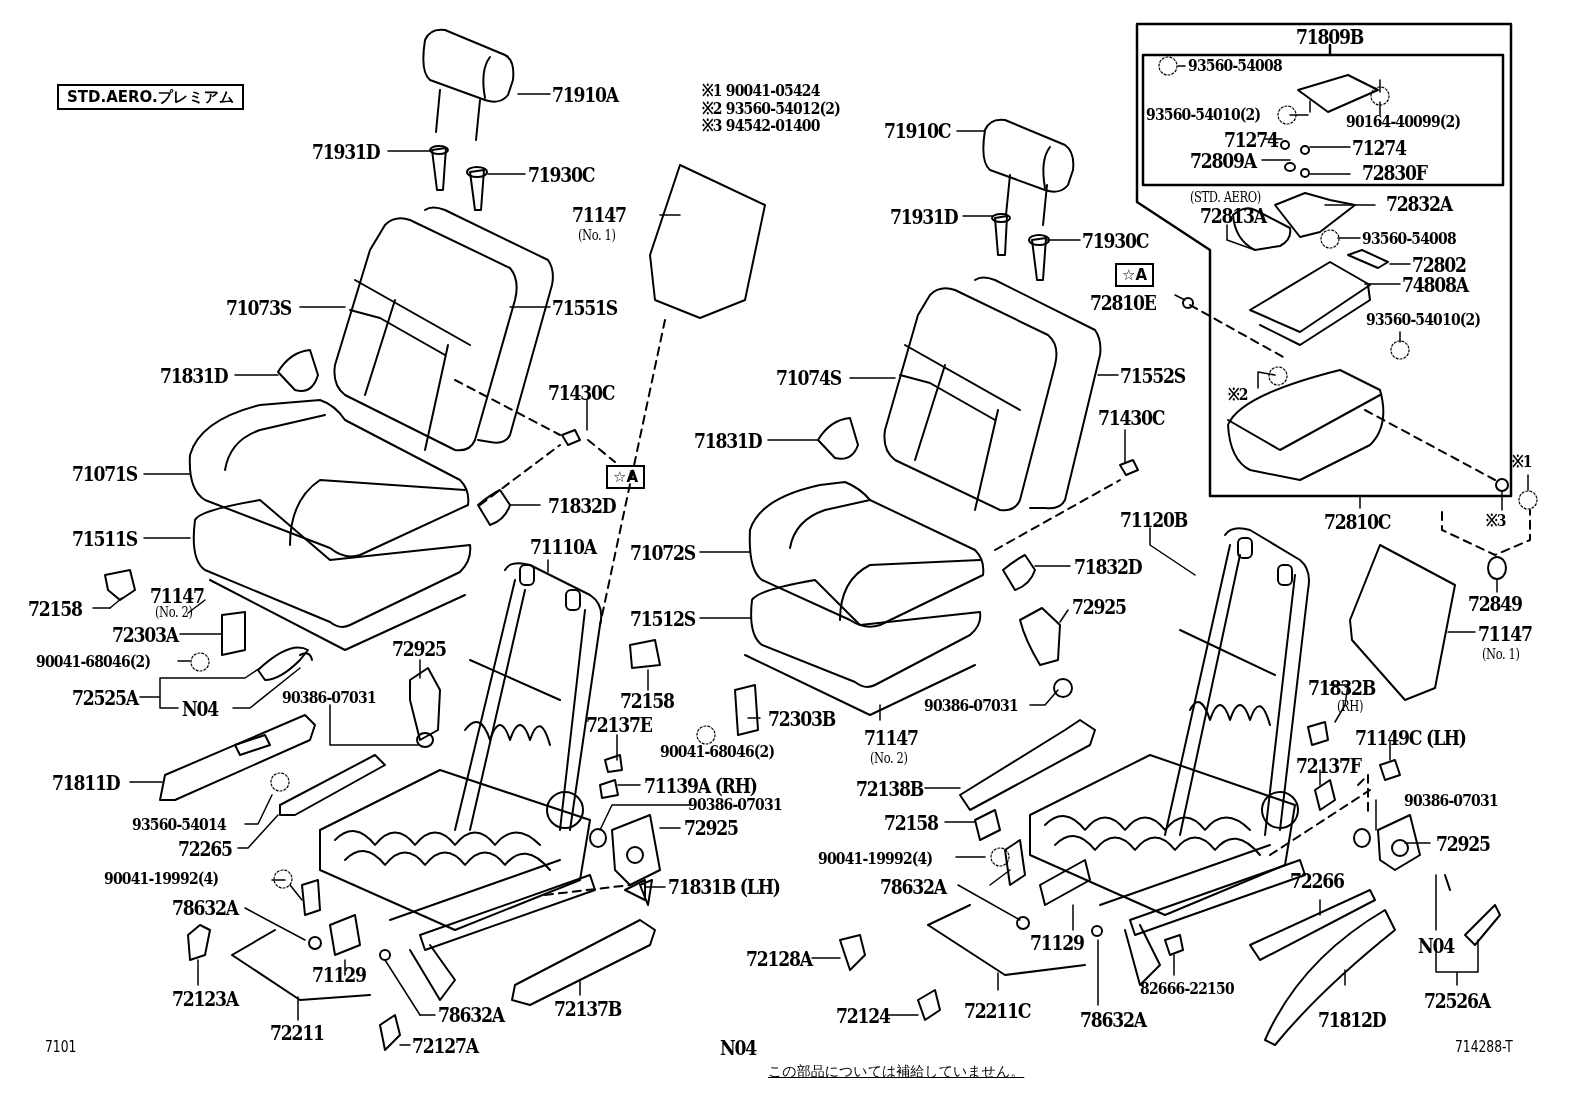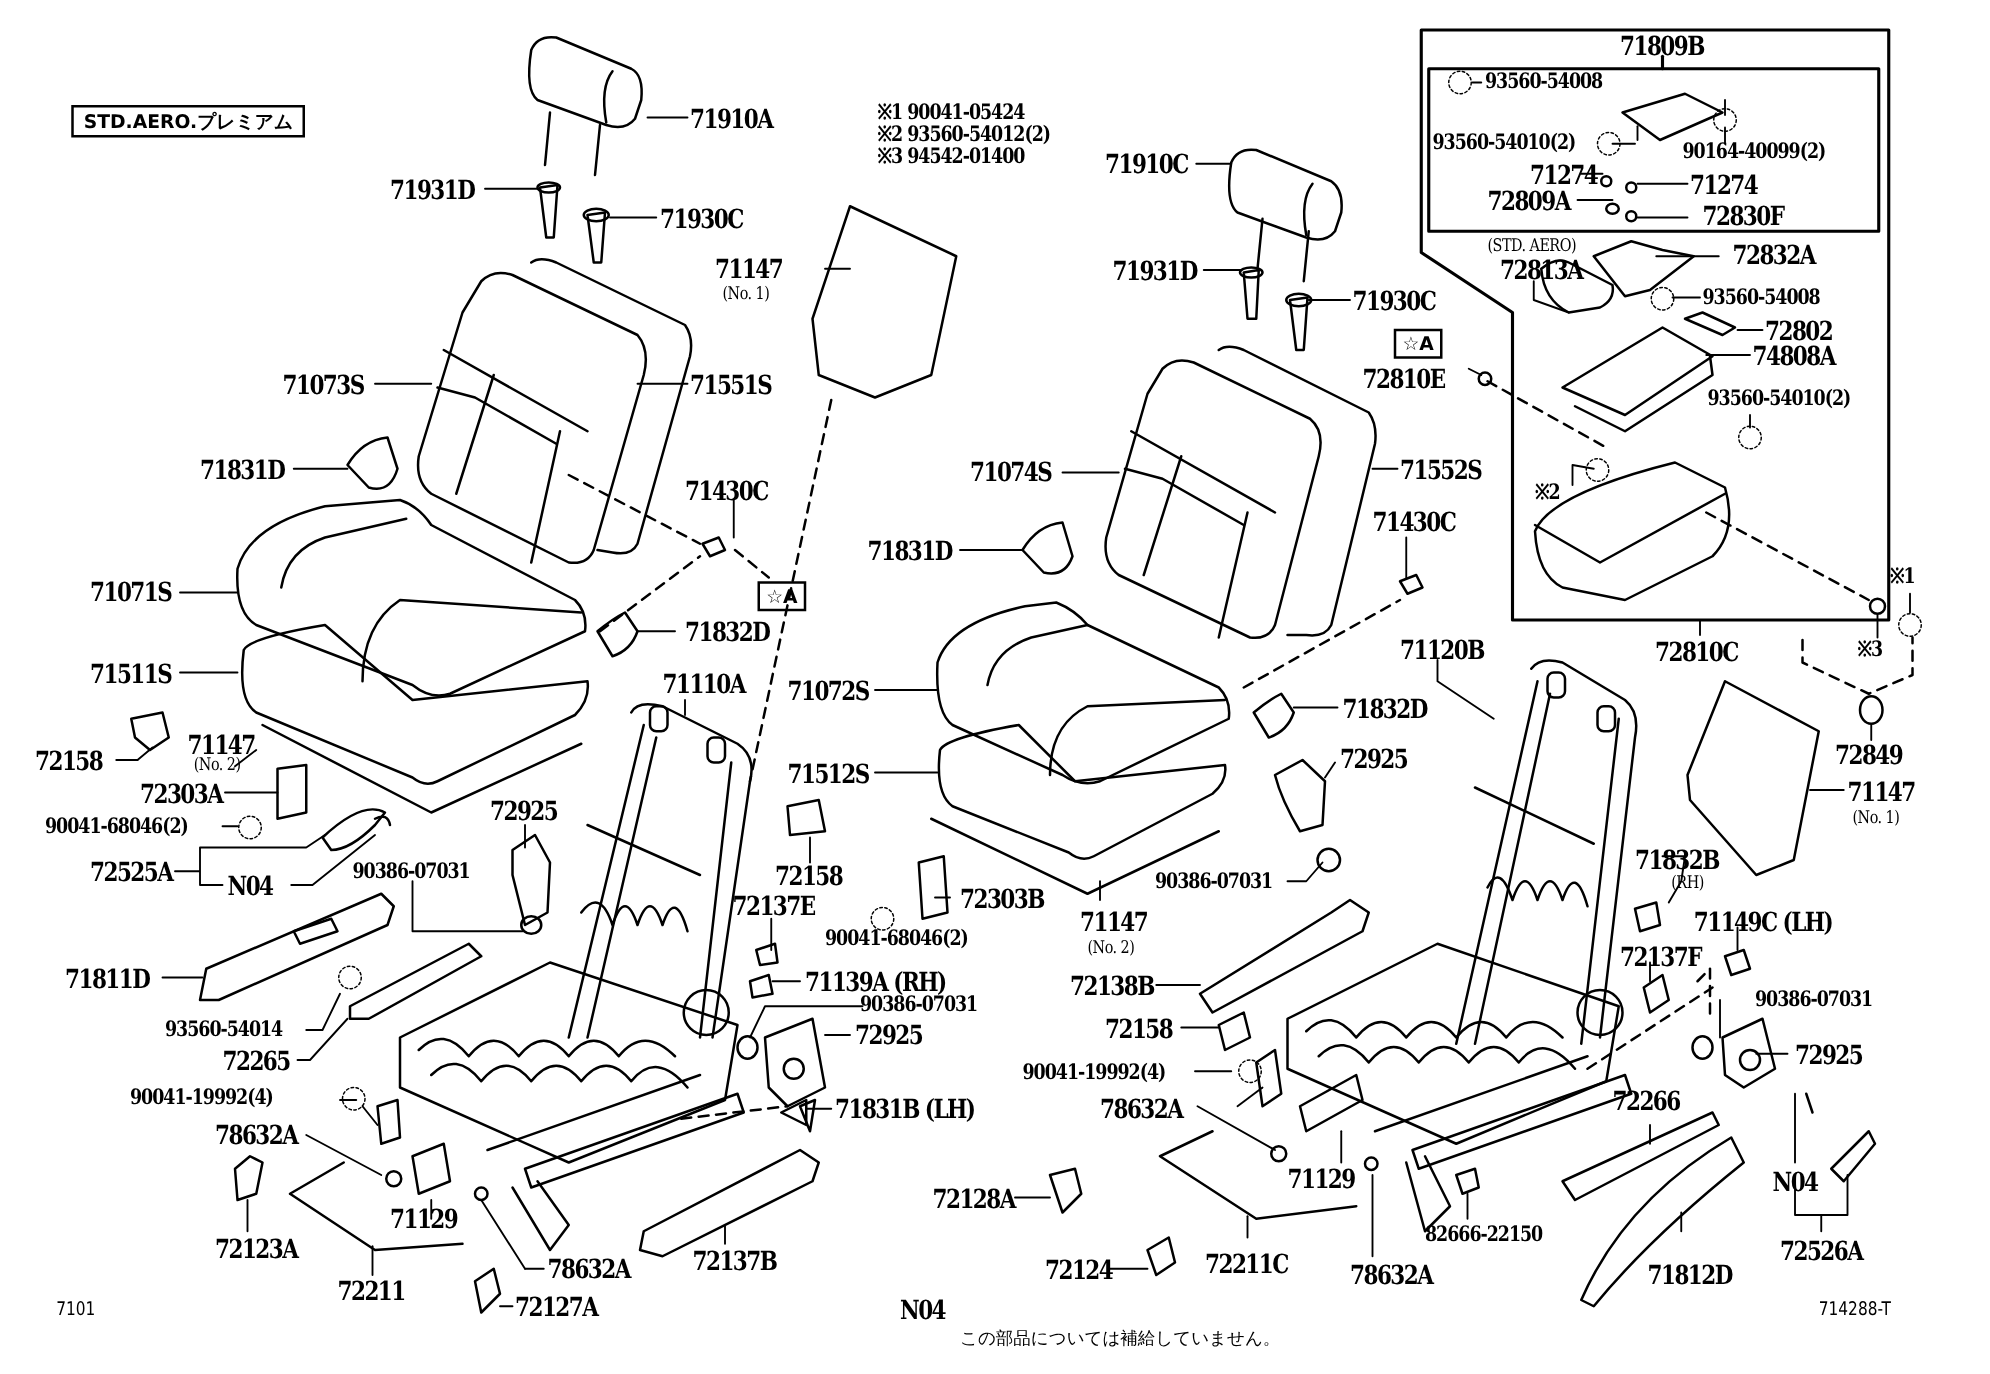--- a/index.html
+++ b/index.html
@@ -433,14 +433,14 @@
 <div class="lbl" style="left:1412px;top:254px;">72802</div>
 <div class="lbl" style="left:1402px;top:274px;">74808A</div>
 <div class="lbl sm" style="left:1366px;top:311px;">93560-54010(2)</div>
 <div class="lbl sm" style="left:1228px;top:386px;">※2</div>
 <div class="lbl sm" style="left:1512px;top:453px;">※1</div>
 <div class="lbl sm" style="left:1486px;top:512px;">※3</div>
 <div class="lbl" style="left:1324px;top:511px;">72810C</div>
 
 <div class="lbl plain" style="left:45px;top:1040px;">7101</div>
 <div class="lbl" style="left:720px;top:1037px;">N04</div>
-<div class="lbl plain" style="left:768px;top:1064px;transform:none;font-size:14px;">この部品については補給していません。</div>
+<div class="lbl plain" style="left:768px;top:1064px;transform:none;font-size:14px;text-decoration:underline;">この部品については補給していません。</div>
 <div class="lbl plain" style="left:1455px;top:1040px;">714288-T</div>
 
 </body></html>

